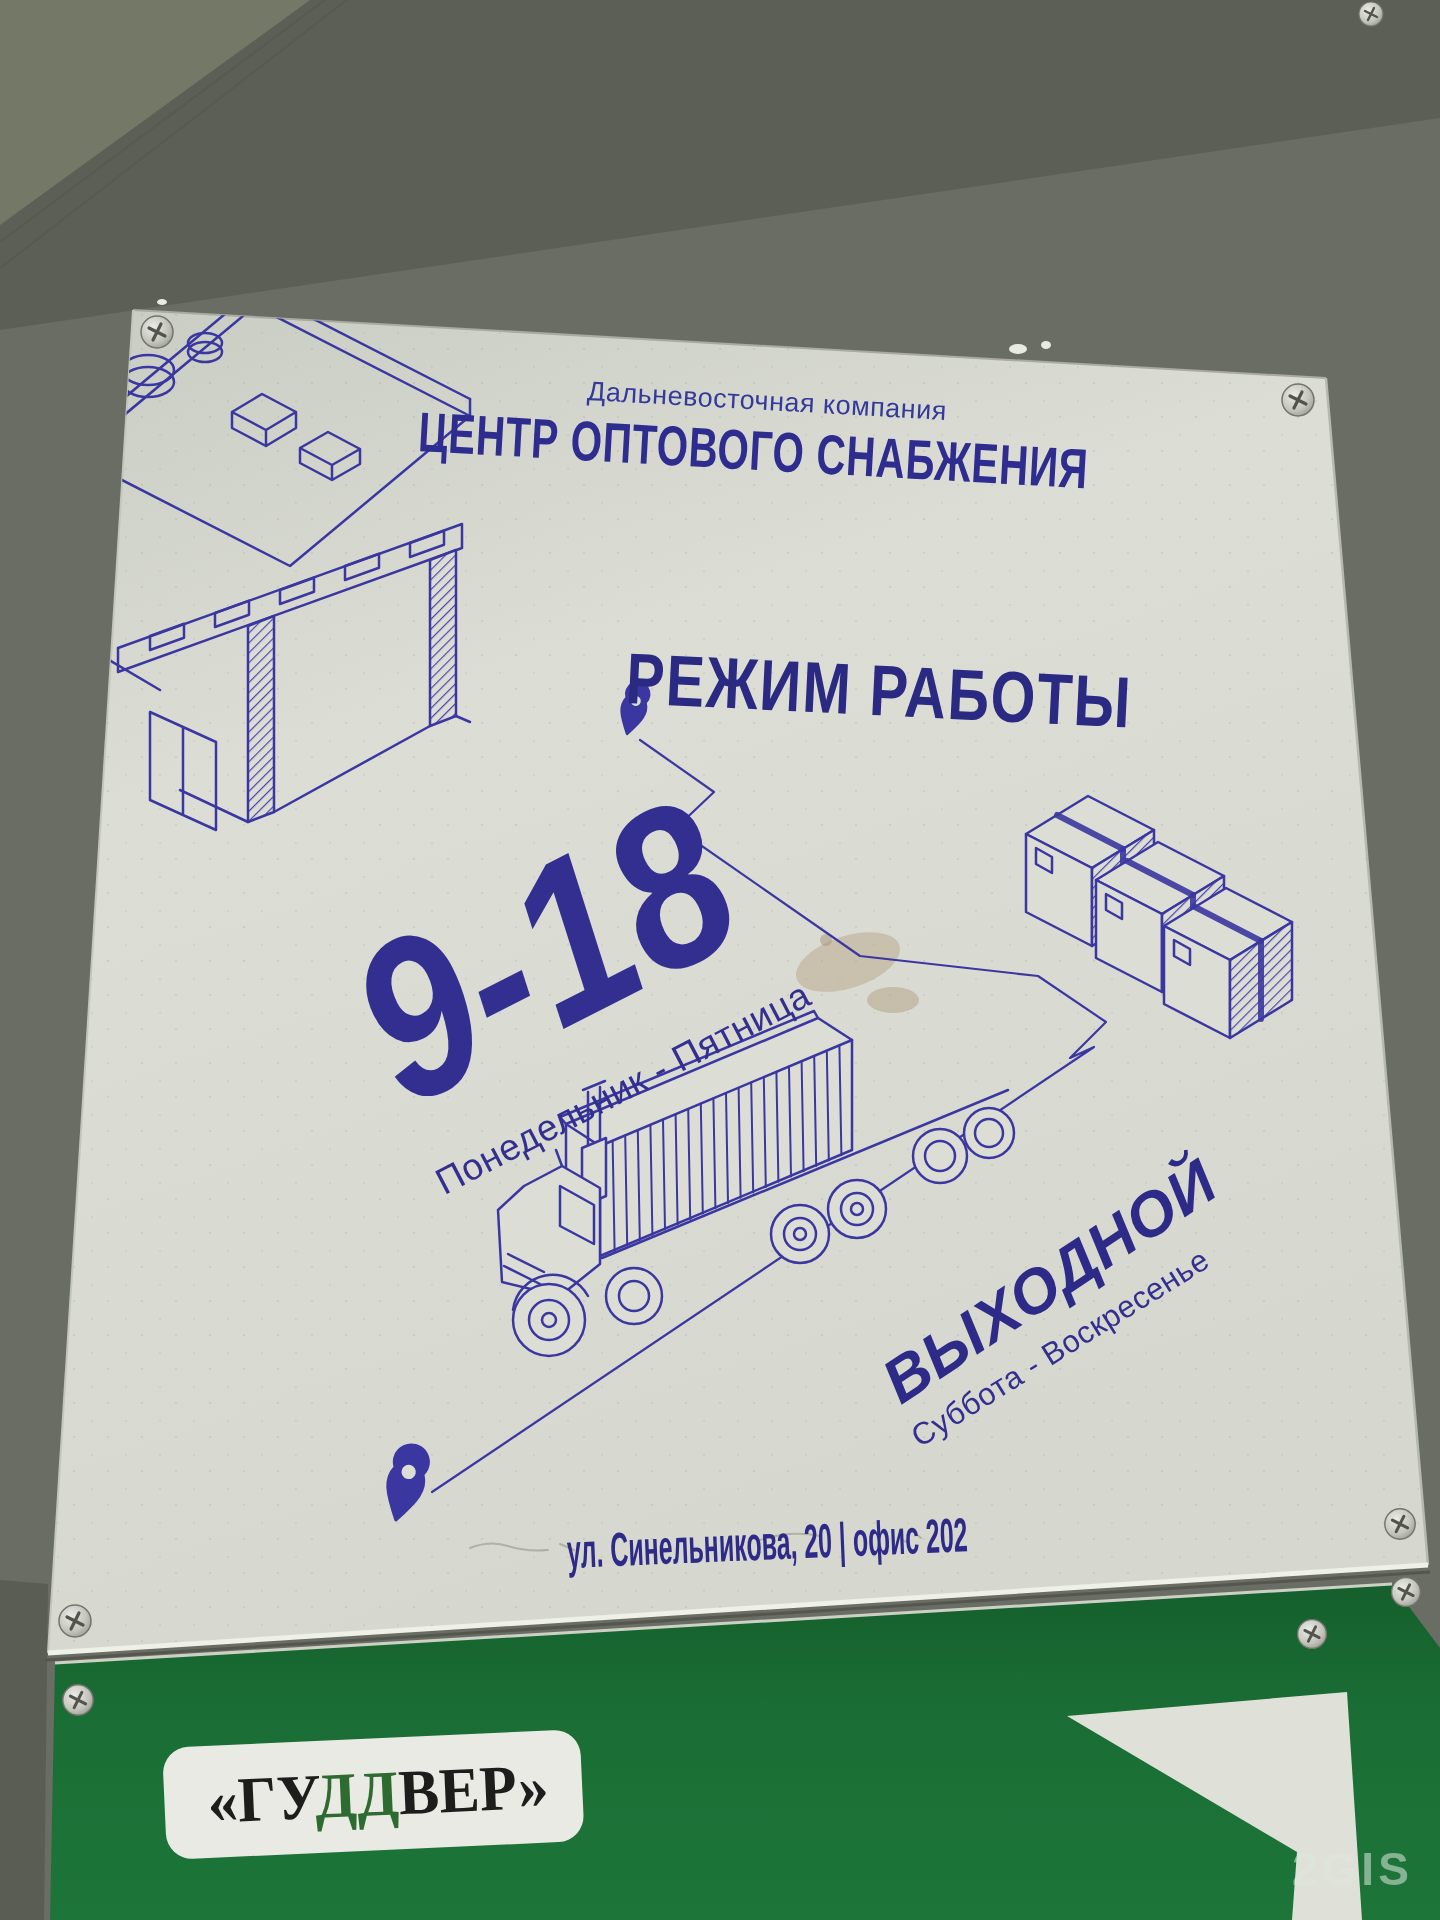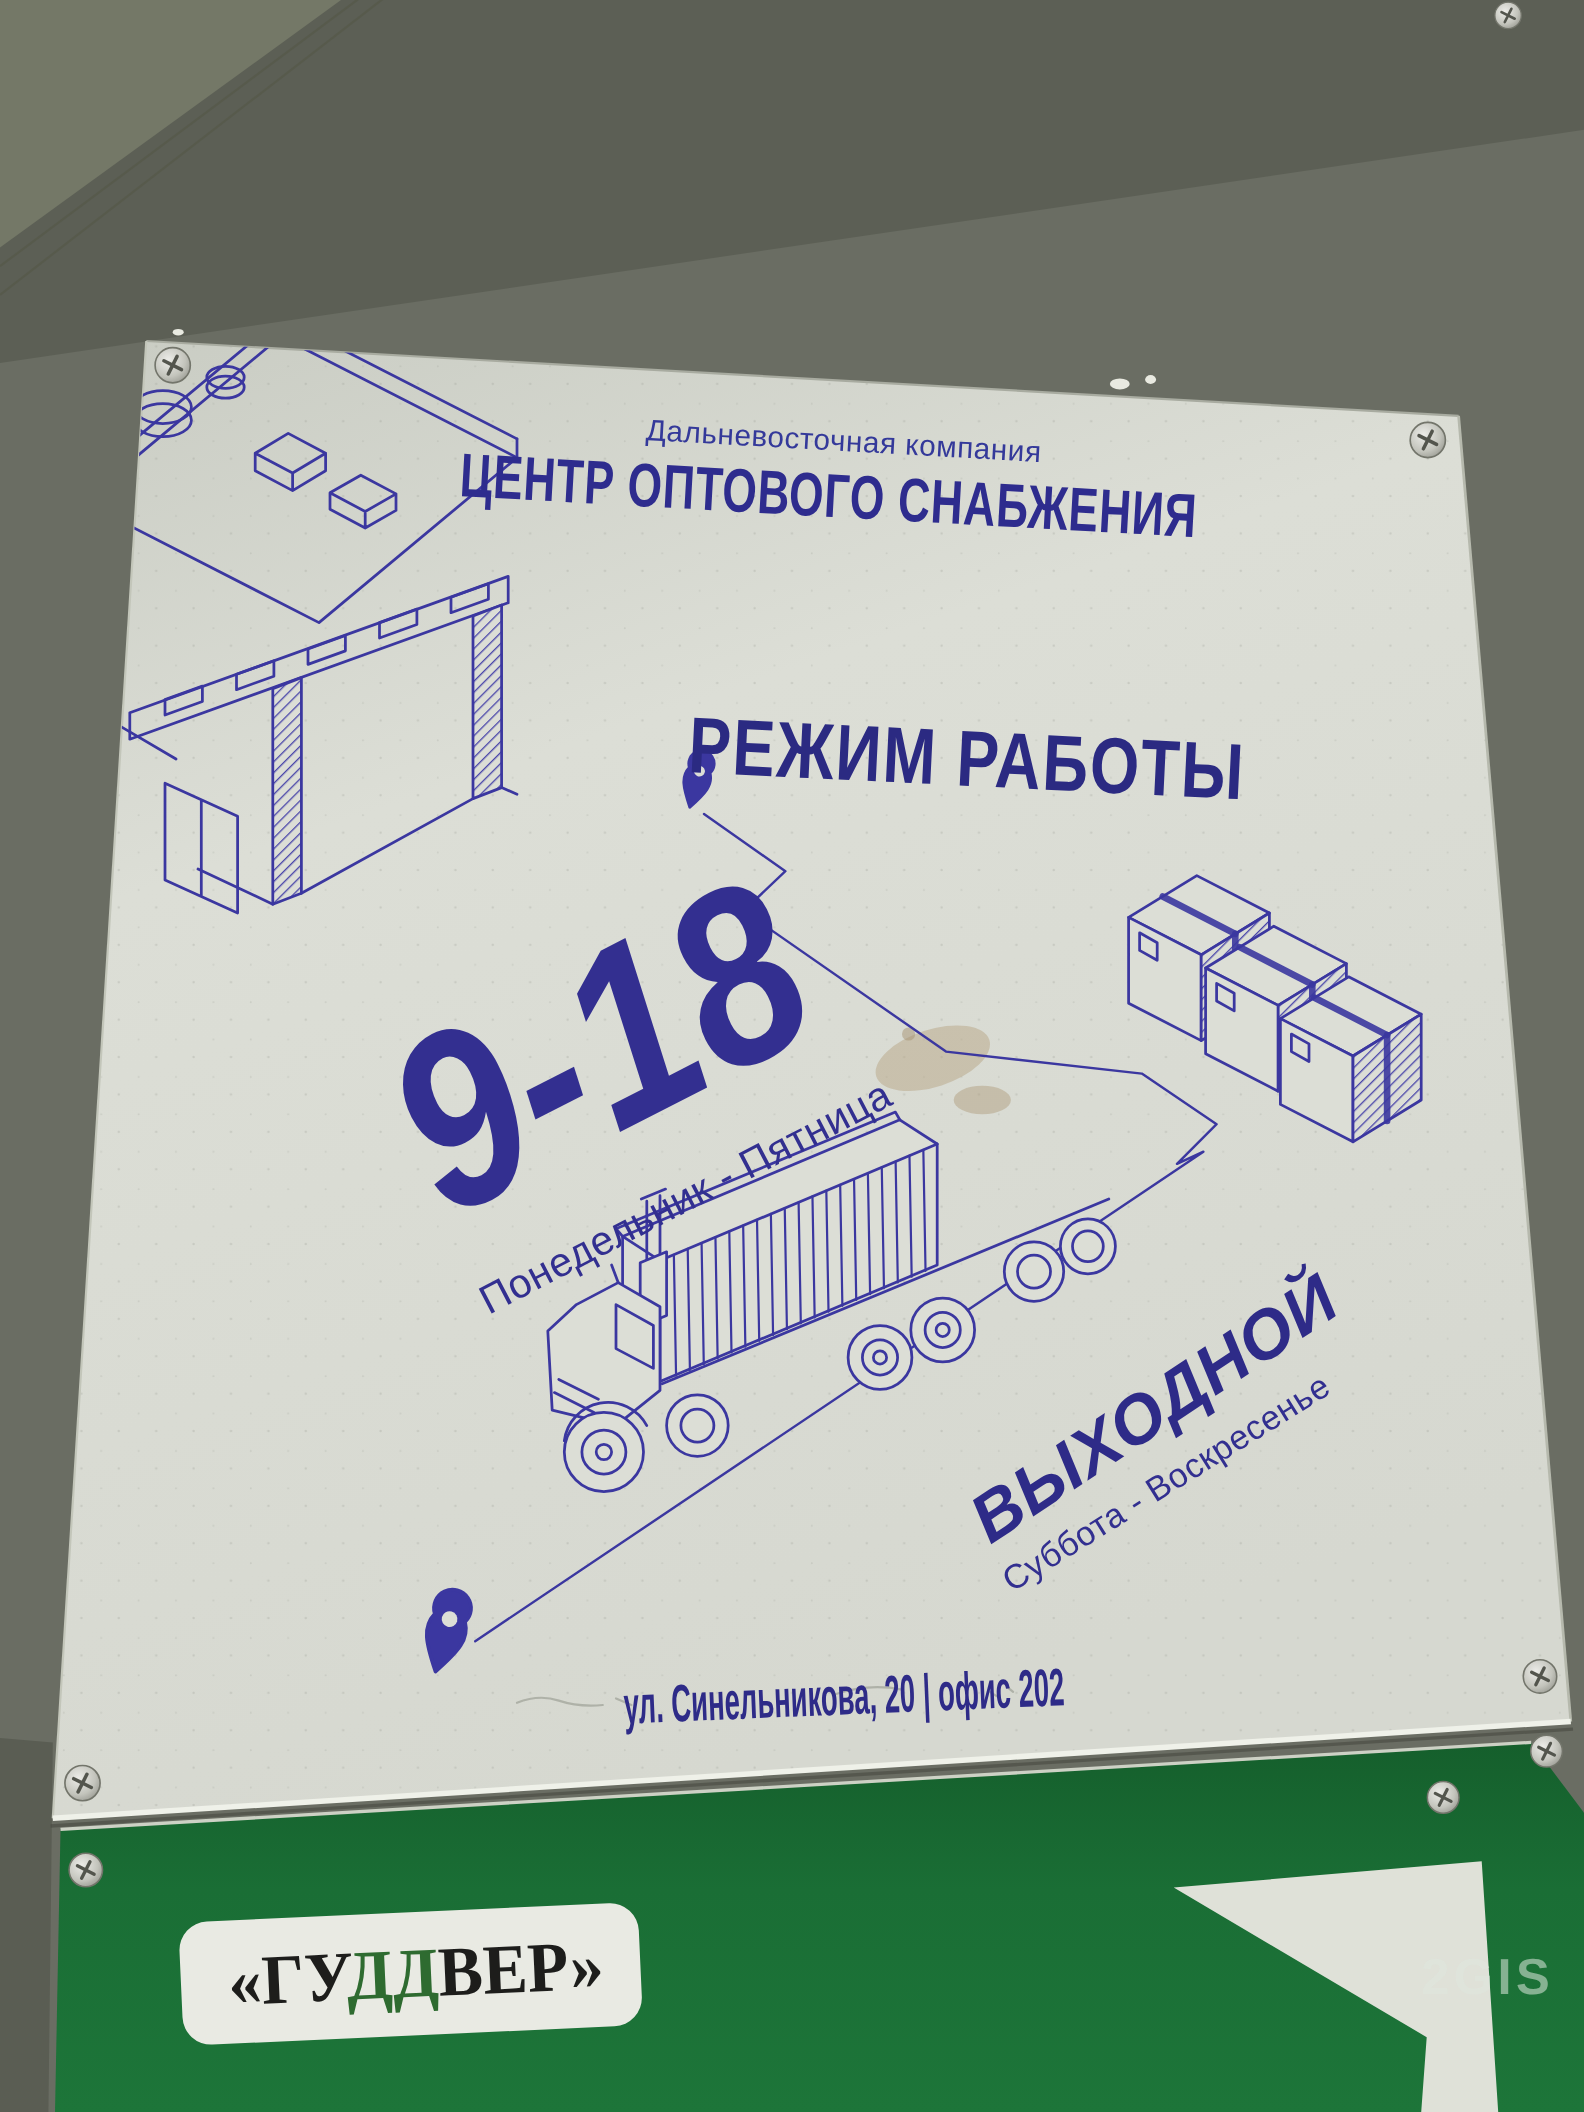--- a/index.html
+++ b/index.html
@@ -21,21 +21,21 @@
   .t-closed{left:872px;top:1362px;font-size:62px;font-weight:700;font-style:italic;
        transform:rotate(-33.5deg);letter-spacing:1px;color:#2e2b88;}
   .t-weekend{left:906px;top:1426px;font-size:31px;letter-spacing:.5px;
        transform:rotate(-32deg);color:#322f90;}
   .t-address{left:566px;top:1528px;font-size:48px;font-weight:700;
        transform:rotate(-2.4deg) scaleX(.52);color:#2e2b88;}
   .t-brand{left:206px;top:1770px;font-size:64px;font-weight:700;
        font-family:"Liberation Serif",serif;color:#1d1d1b;
        transform:rotate(-2.6deg) scaleX(.95);}
   .brand-green{color:#2e6b30;}
-  .t-watermark{left:1292px;top:1774px;font-size:46px;font-weight:700;
+  .t-watermark{left:1292px;top:1846px;font-size:46px;font-weight:700;
        letter-spacing:4px;color:rgba(222,232,222,.55);}
 </style>
 </head>
 <body>
 
 <div class="photo">
 
   <svg class="layer" width="1440" height="1920" viewBox="0 0 1440 1920">
     <defs>
       <linearGradient id="paperGrad" x1="0" y1="0" x2="0.35" y2="1">

